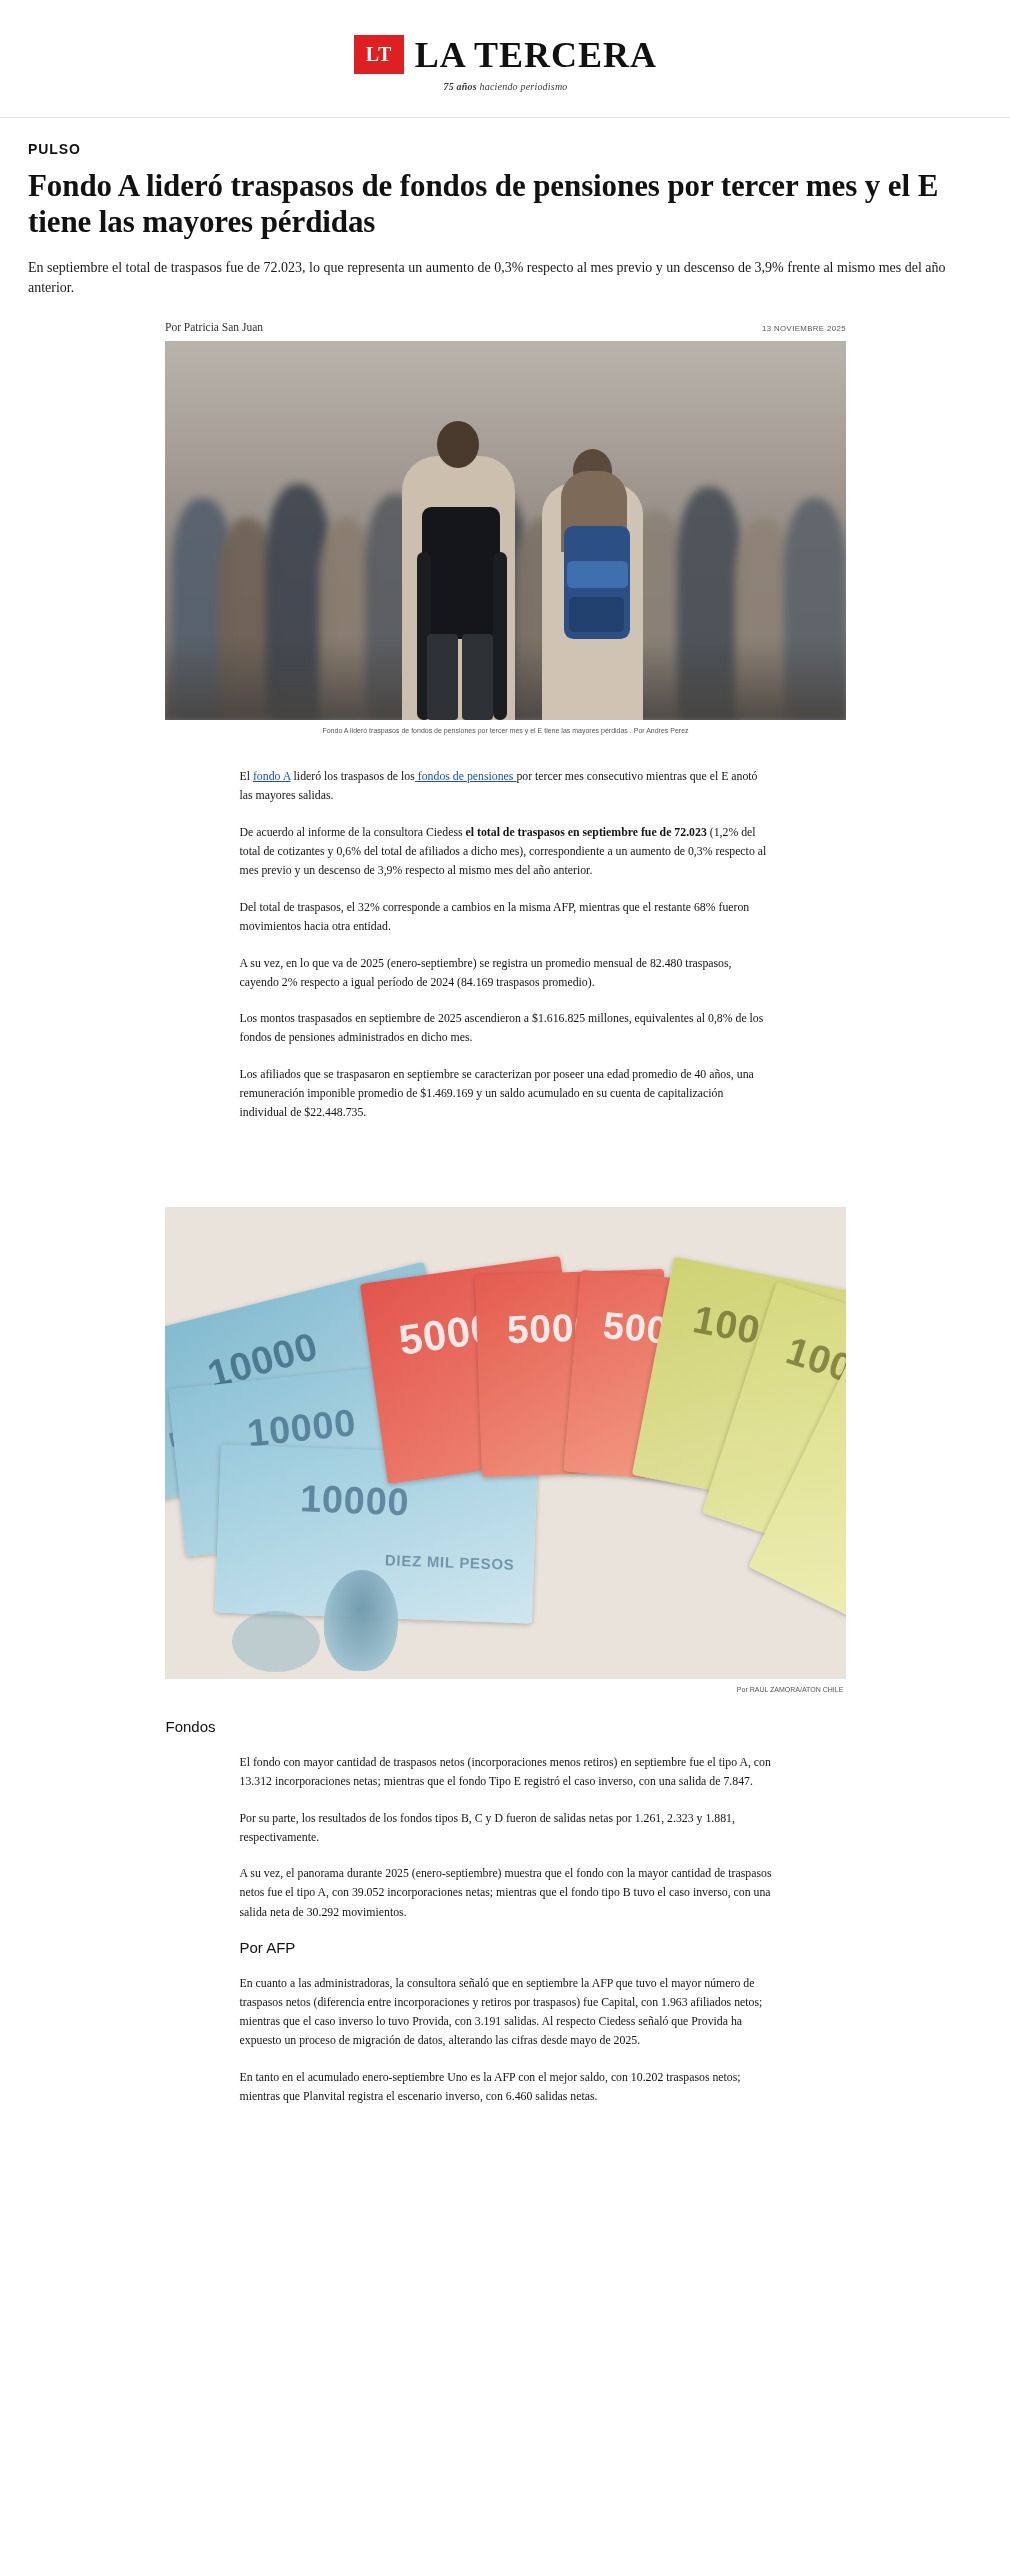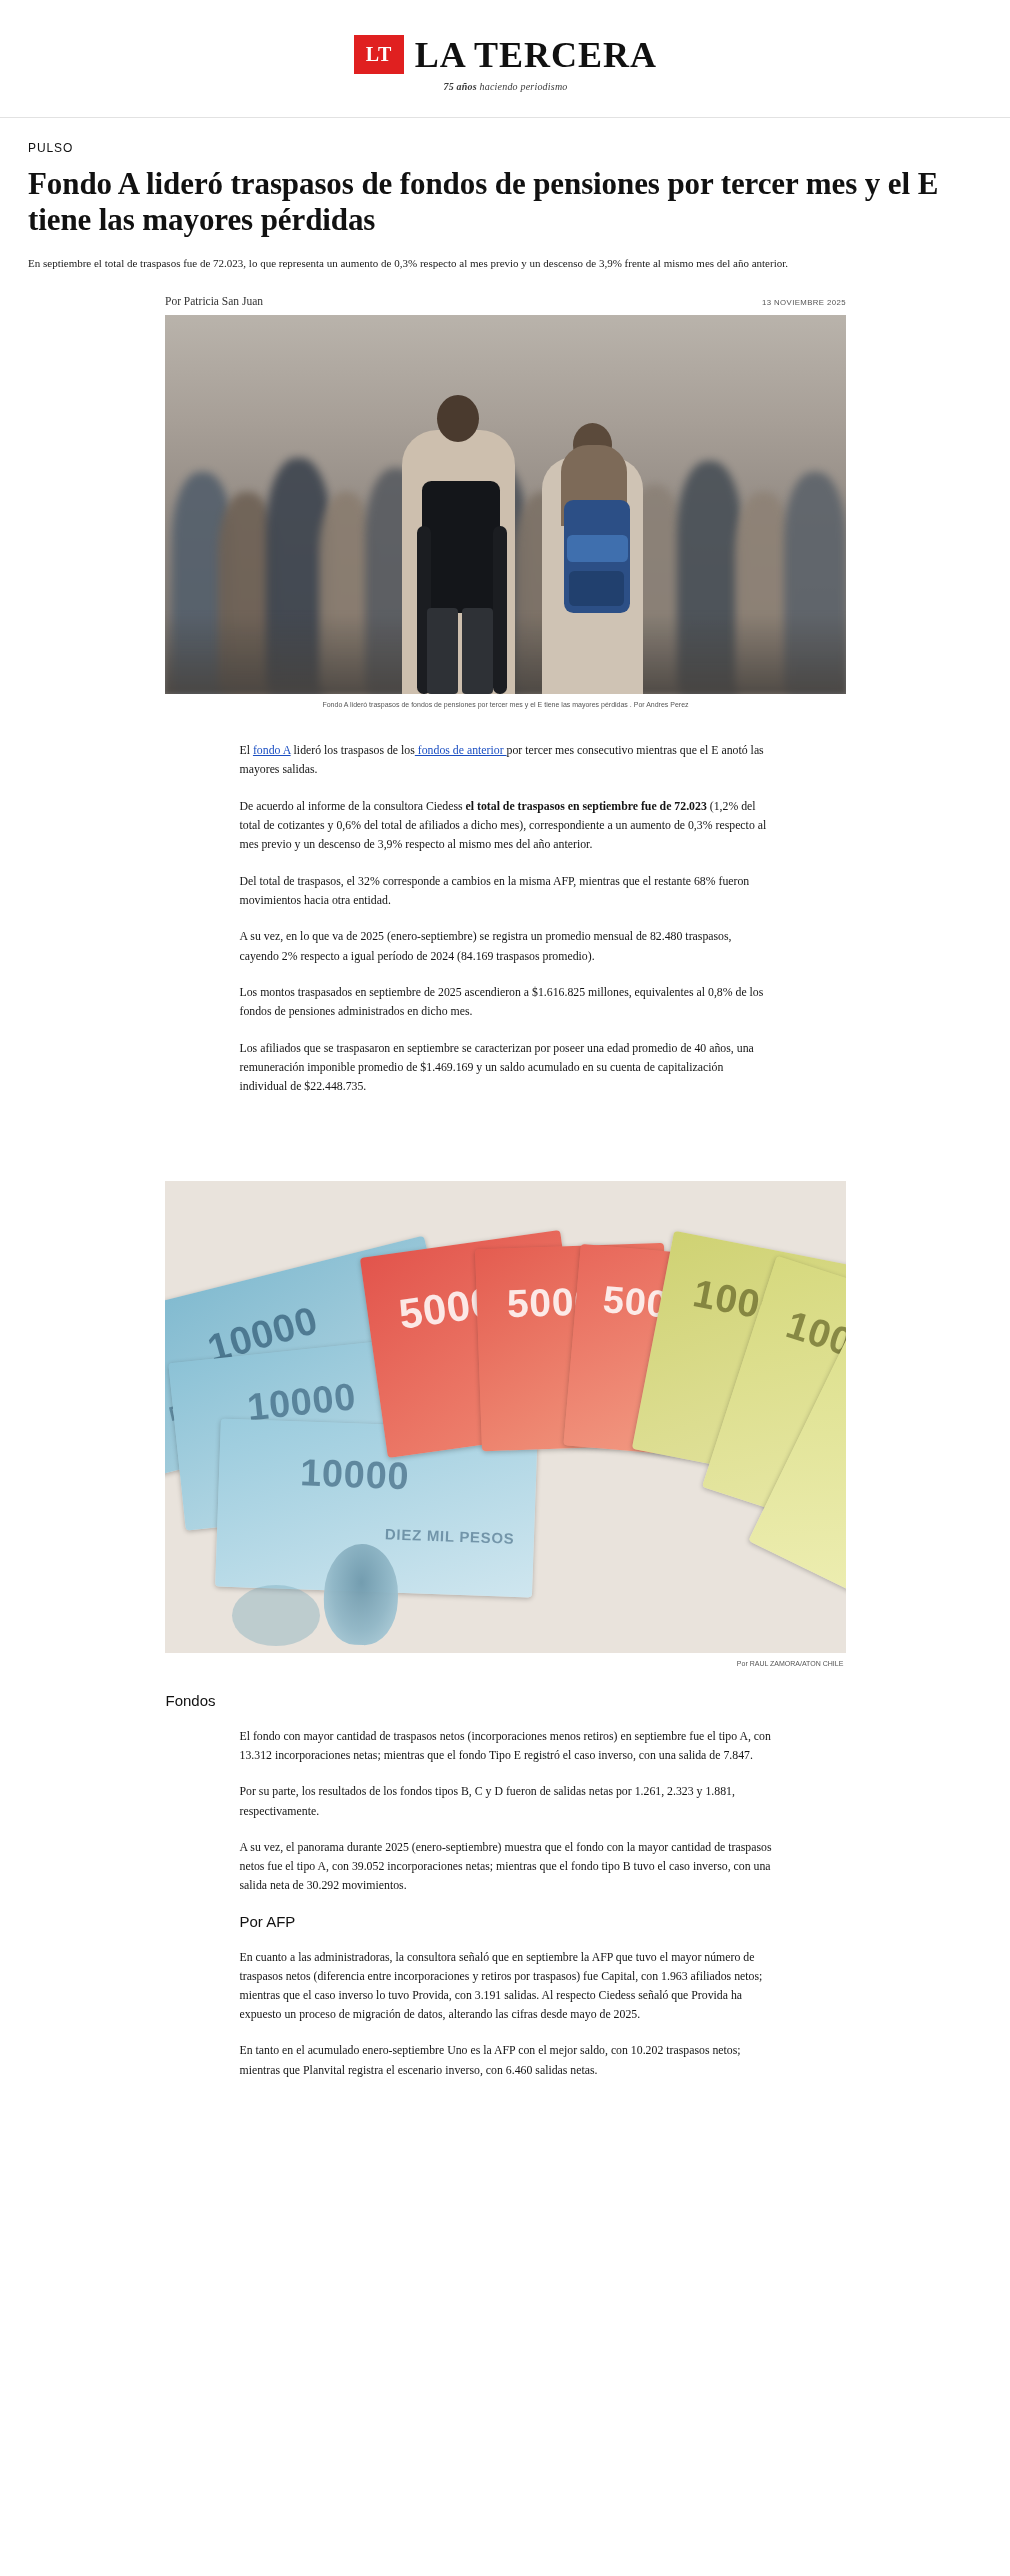--- a/index.html
+++ b/index.html
@@ -63,39 +63,39 @@
   }
   .logo-tagline .years { font-weight: bold; font-style: italic; }
 
   
   .article {
     padding: 0 28px;
   }
   .kicker {
     margin-top: 23px;
     font-family: "Liberation Sans", sans-serif;
-    font-size: 12px;
-    font-weight: normal;
+    font-size: 14px;
+    font-weight: bold;
     letter-spacing: 0.9px;
     color: #111111;
     text-transform: uppercase;
   }
   h1.headline {
     margin: 10.8px 0 0 0;
     font-family: "Liberation Serif", serif;
     font-weight: bold;
     font-size: 31px;
     line-height: 1.17;
     letter-spacing: -0.1px;
     color: #111111;
   }
   .standfirst {
     margin: 17.5px 0 0 0;
     font-family: "Liberation Serif", serif;
-    font-size: 11px;
+    font-size: 14px;
     line-height: 1.42;
     color: #1a1a1a;
   }
 
   
   .byline-row {
     display: flex;
     align-items: baseline;
     justify-content: space-between;
     margin: 23px auto 0 auto;
@@ -293,21 +293,21 @@
           <div class="sharp" style="left:402px; bottom:132px; width:61px; height:27px; background:#3f6fae; border-radius:5.4px;"></div>
           <div class="sharp" style="left:404px; bottom:88px; width:55px; height:35px; background:#21406e; border-radius:5.4px;"></div>
         </div>
       </div>
       <figcaption class="figcaption">Fondo A lideró traspasos de fondos de pensiones por tercer mes y el E tiene las mayores pérdidas . Por Andres Perez</figcaption>
     </figure>
 
     <div class="body-col">
 
       <p class="first">
-        <span>El </span><a href="#">fondo A</a><span> lideró los traspasos de los</span><a href="#"> fondos de anterior </a><span>por tercer mes consecutivo mientras que el E anotó las mayores salidas.</span>
+        <span>El </span><a href="#">fondo A</a><span> lideró los traspasos de los</span><a href="#"> fondos de pensiones </a><span>por tercer mes consecutivo mientras que el E anotó las mayores salidas.</span>
       </p>
 
       <p>
         <span>De acuerdo al informe de la consultora Ciedess </span><strong>el total de traspasos en septiembre fue de 72.023</strong><span> (1,2% del total de cotizantes y 0,6% del total de afiliados a dicho mes), correspondiente a un aumento de 0,3% respecto al mes previo y un descenso de 3,9% respecto al mismo mes del año anterior.</span>
       </p>
 
       <p>Del total de traspasos, el 32% corresponde a cambios en la misma AFP, mientras que el restante 68% fueron movimientos hacia otra entidad.</p>
       <p>A su vez, en lo que va de 2025 (enero-septiembre) se registra un promedio mensual de 82.480 traspasos, cayendo 2% respecto a igual período de 2024 (84.169 traspasos promedio).</p>
       <p>Los montos traspasados en septiembre de 2025 ascendieron a $1.616.825 millones, equivalentes al 0,8% de los fondos de pensiones administrados en dicho mes.</p>
       <p>Los afiliados que se traspasaron en septiembre se caracterizan por poseer una edad promedio de 40 años, una remuneración imponible promedio de $1.469.169 y un saldo acumulado en su cuenta de capitalización individual de $22.448.735.</p>

